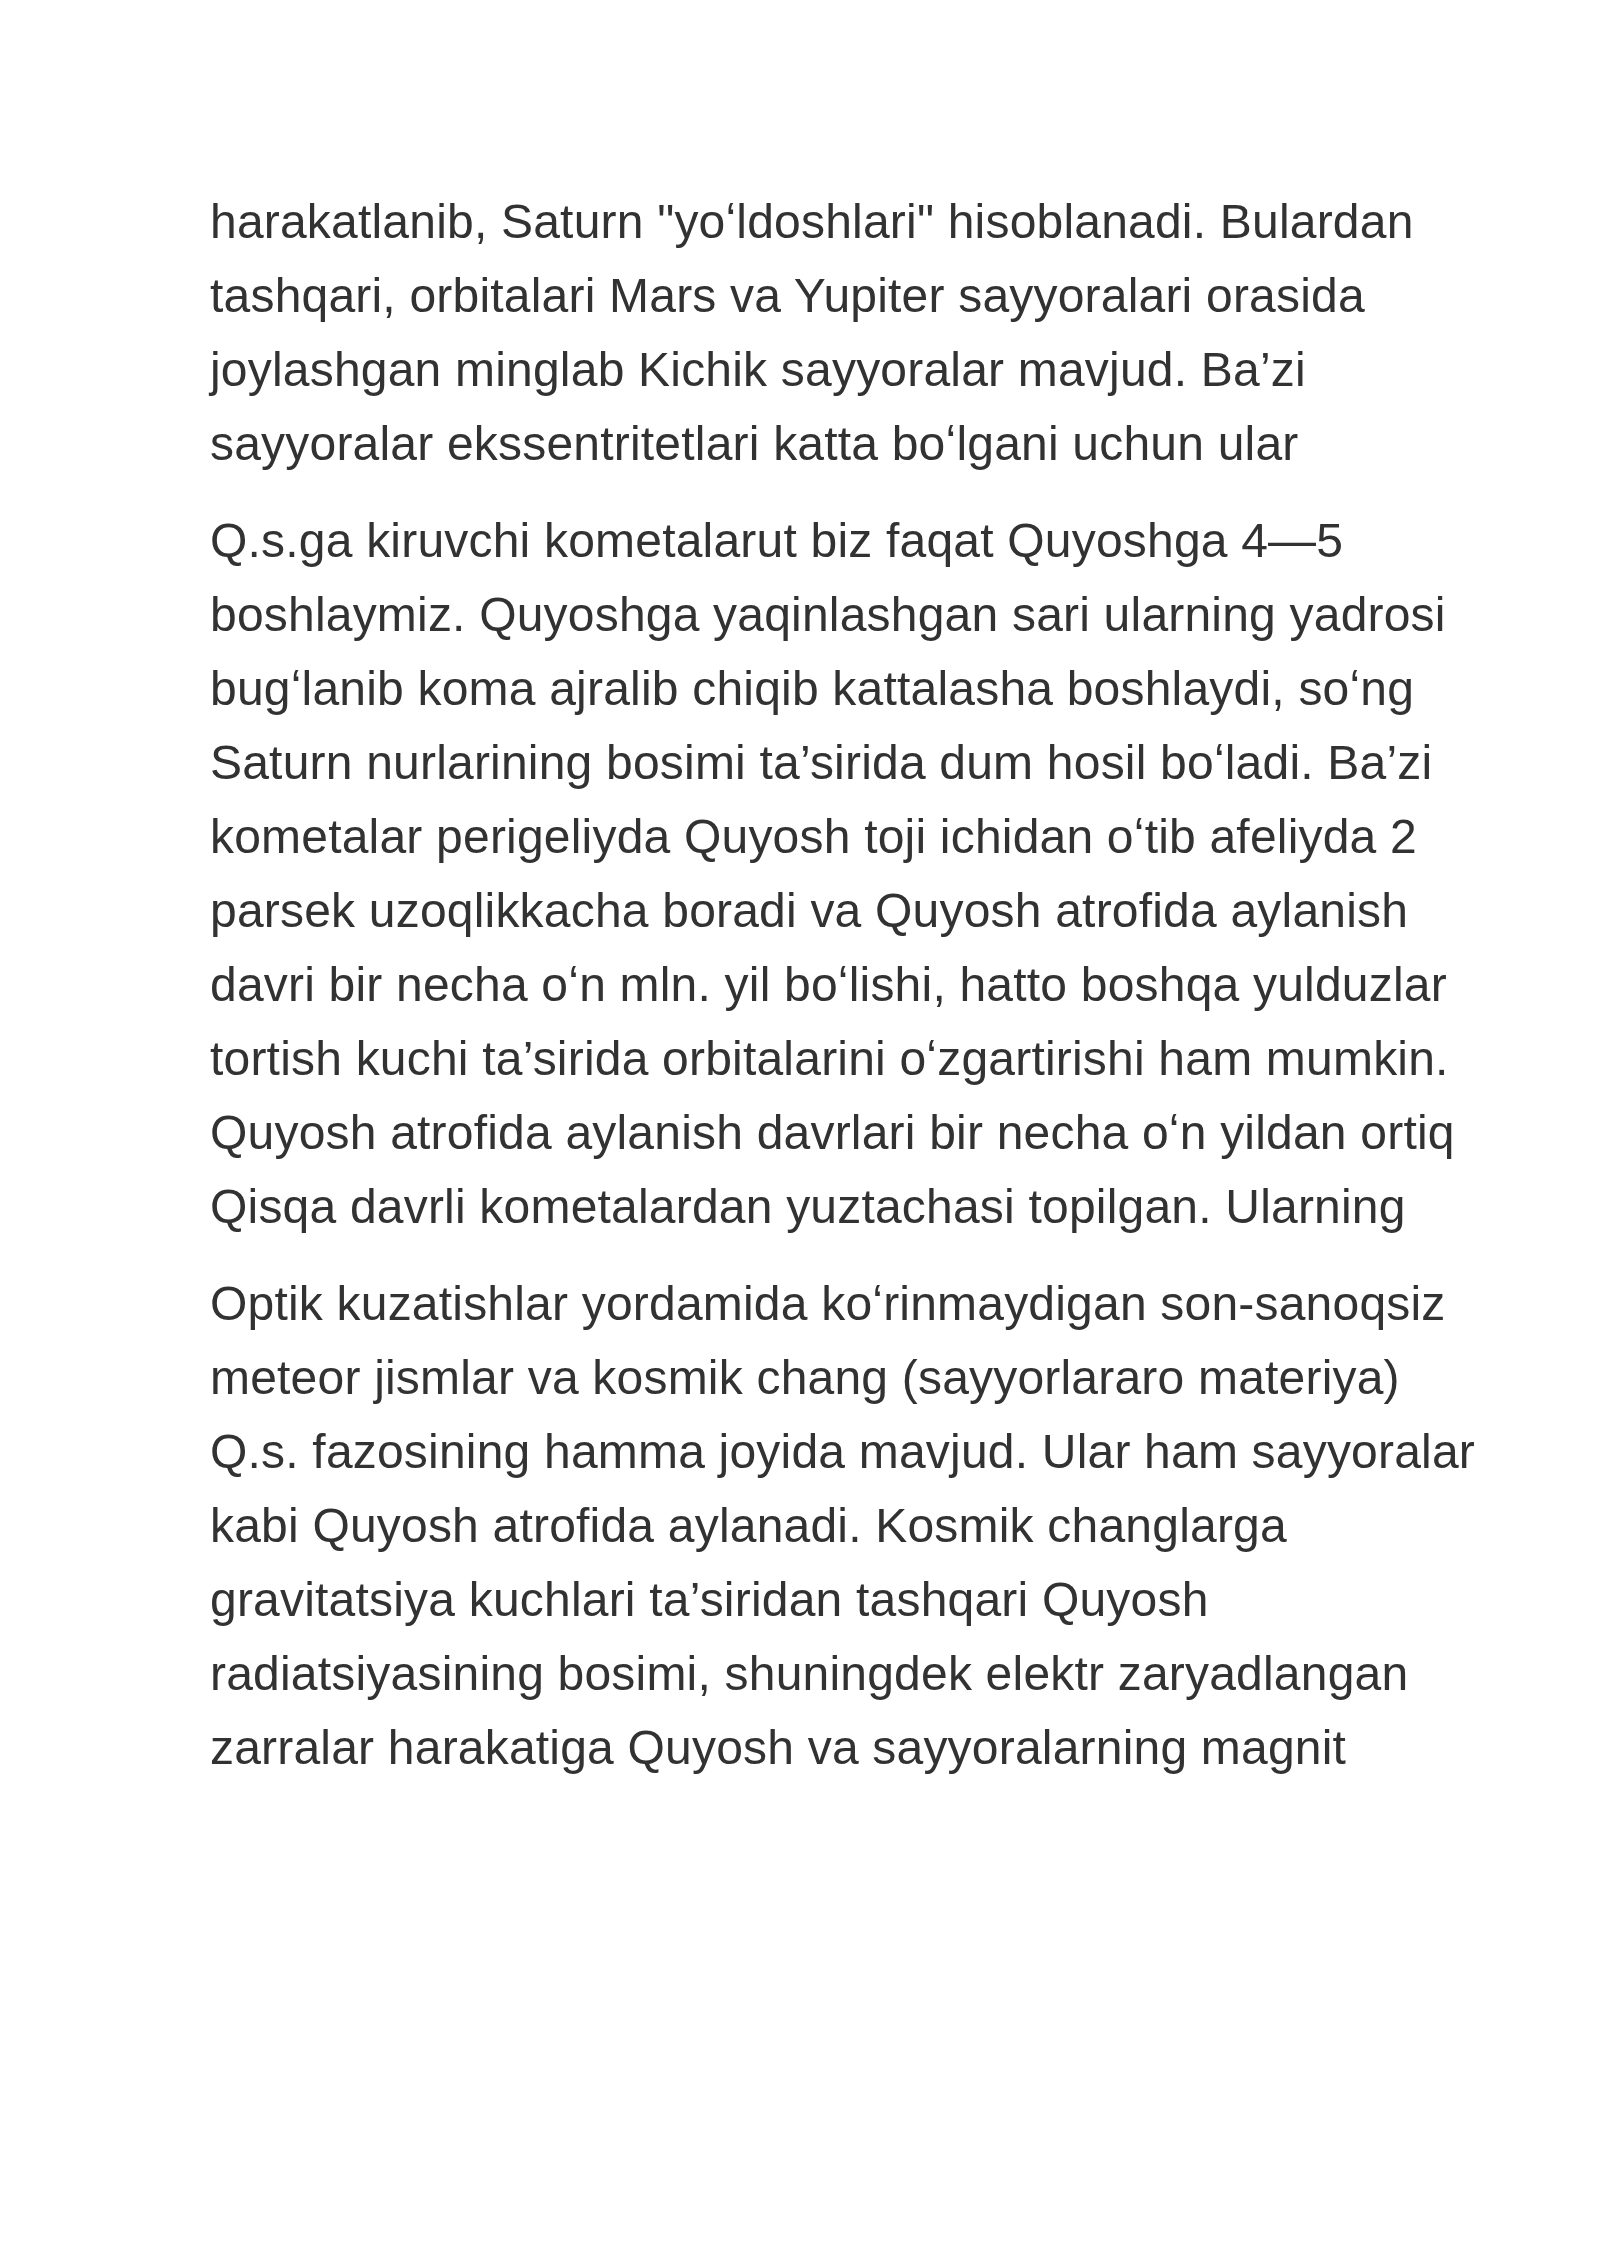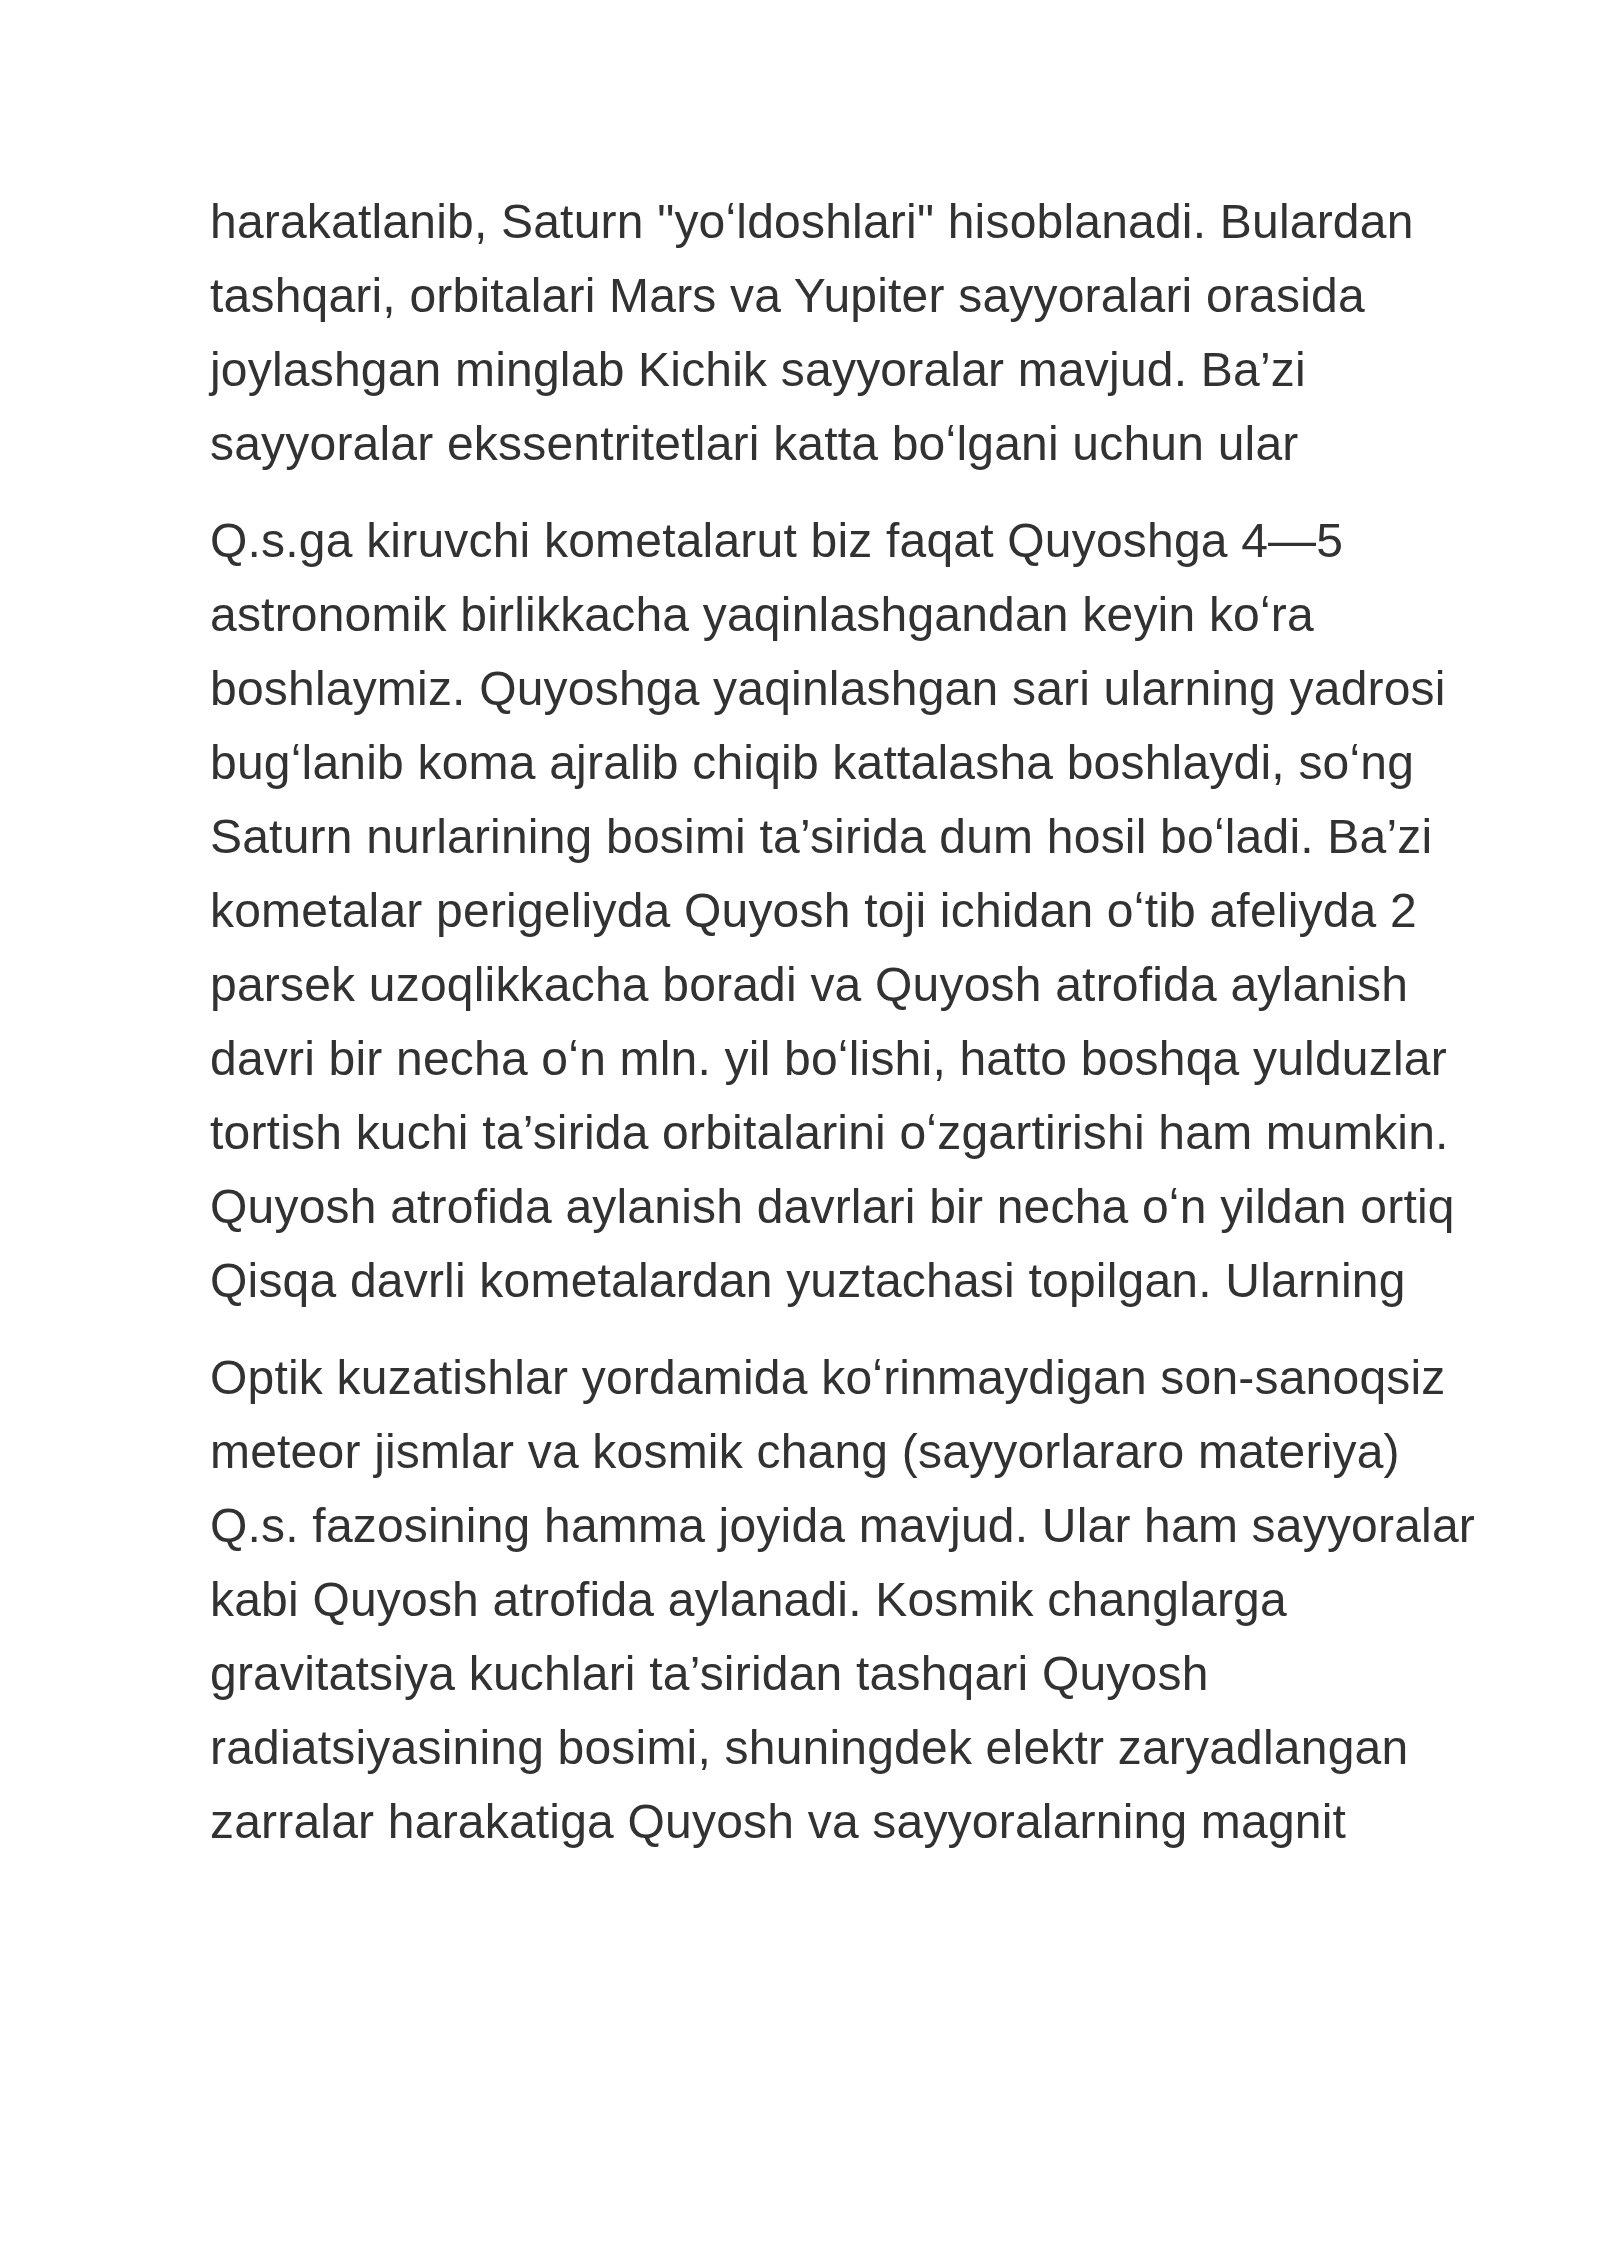--- a/index.html
+++ b/index.html
@@ -39,21 +39,20 @@
 
   <div class="paragraph">
     <div class="line">harakatlanib, Saturn "yoʻldoshlari" hisoblanadi. Bulardan</div>
     <div class="line">tashqari, orbitalari Mars va Yupiter sayyoralari orasida</div>
     <div class="line">joylashgan minglab Kichik sayyoralar mavjud. Ba’zi</div>
     <div class="line">sayyoralar ekssentritetlari katta boʻlgani uchun ular</div>
   </div>
 
   <div class="paragraph">
     <div class="line">Q.s.ga kiruvchi kometalarut biz faqat Quyoshga 4—5</div>
-    <div class="line">astronomik birlikkacha yaqinlashgandan keyin koʻra</div>
     <div class="line">boshlaymiz. Quyoshga yaqinlashgan sari ularning yadrosi</div>
     <div class="line">bugʻlanib koma ajralib chiqib kattalasha boshlaydi, soʻng</div>
     <div class="line">Saturn nurlarining bosimi ta’sirida dum hosil boʻladi. Ba’zi</div>
     <div class="line">kometalar perigeliyda Quyosh toji ichidan oʻtib afeliyda 2</div>
     <div class="line">parsek uzoqlikkacha boradi va Quyosh atrofida aylanish</div>
     <div class="line">davri bir necha oʻn mln. yil boʻlishi, hatto boshqa yulduzlar</div>
     <div class="line">tortish kuchi ta’sirida orbitalarini oʻzgartirishi ham mumkin.</div>
     <div class="line">Quyosh atrofida aylanish davrlari bir necha oʻn yildan ortiq</div>
     <div class="line">Qisqa davrli kometalardan yuztachasi topilgan. Ularning</div>
   </div>

